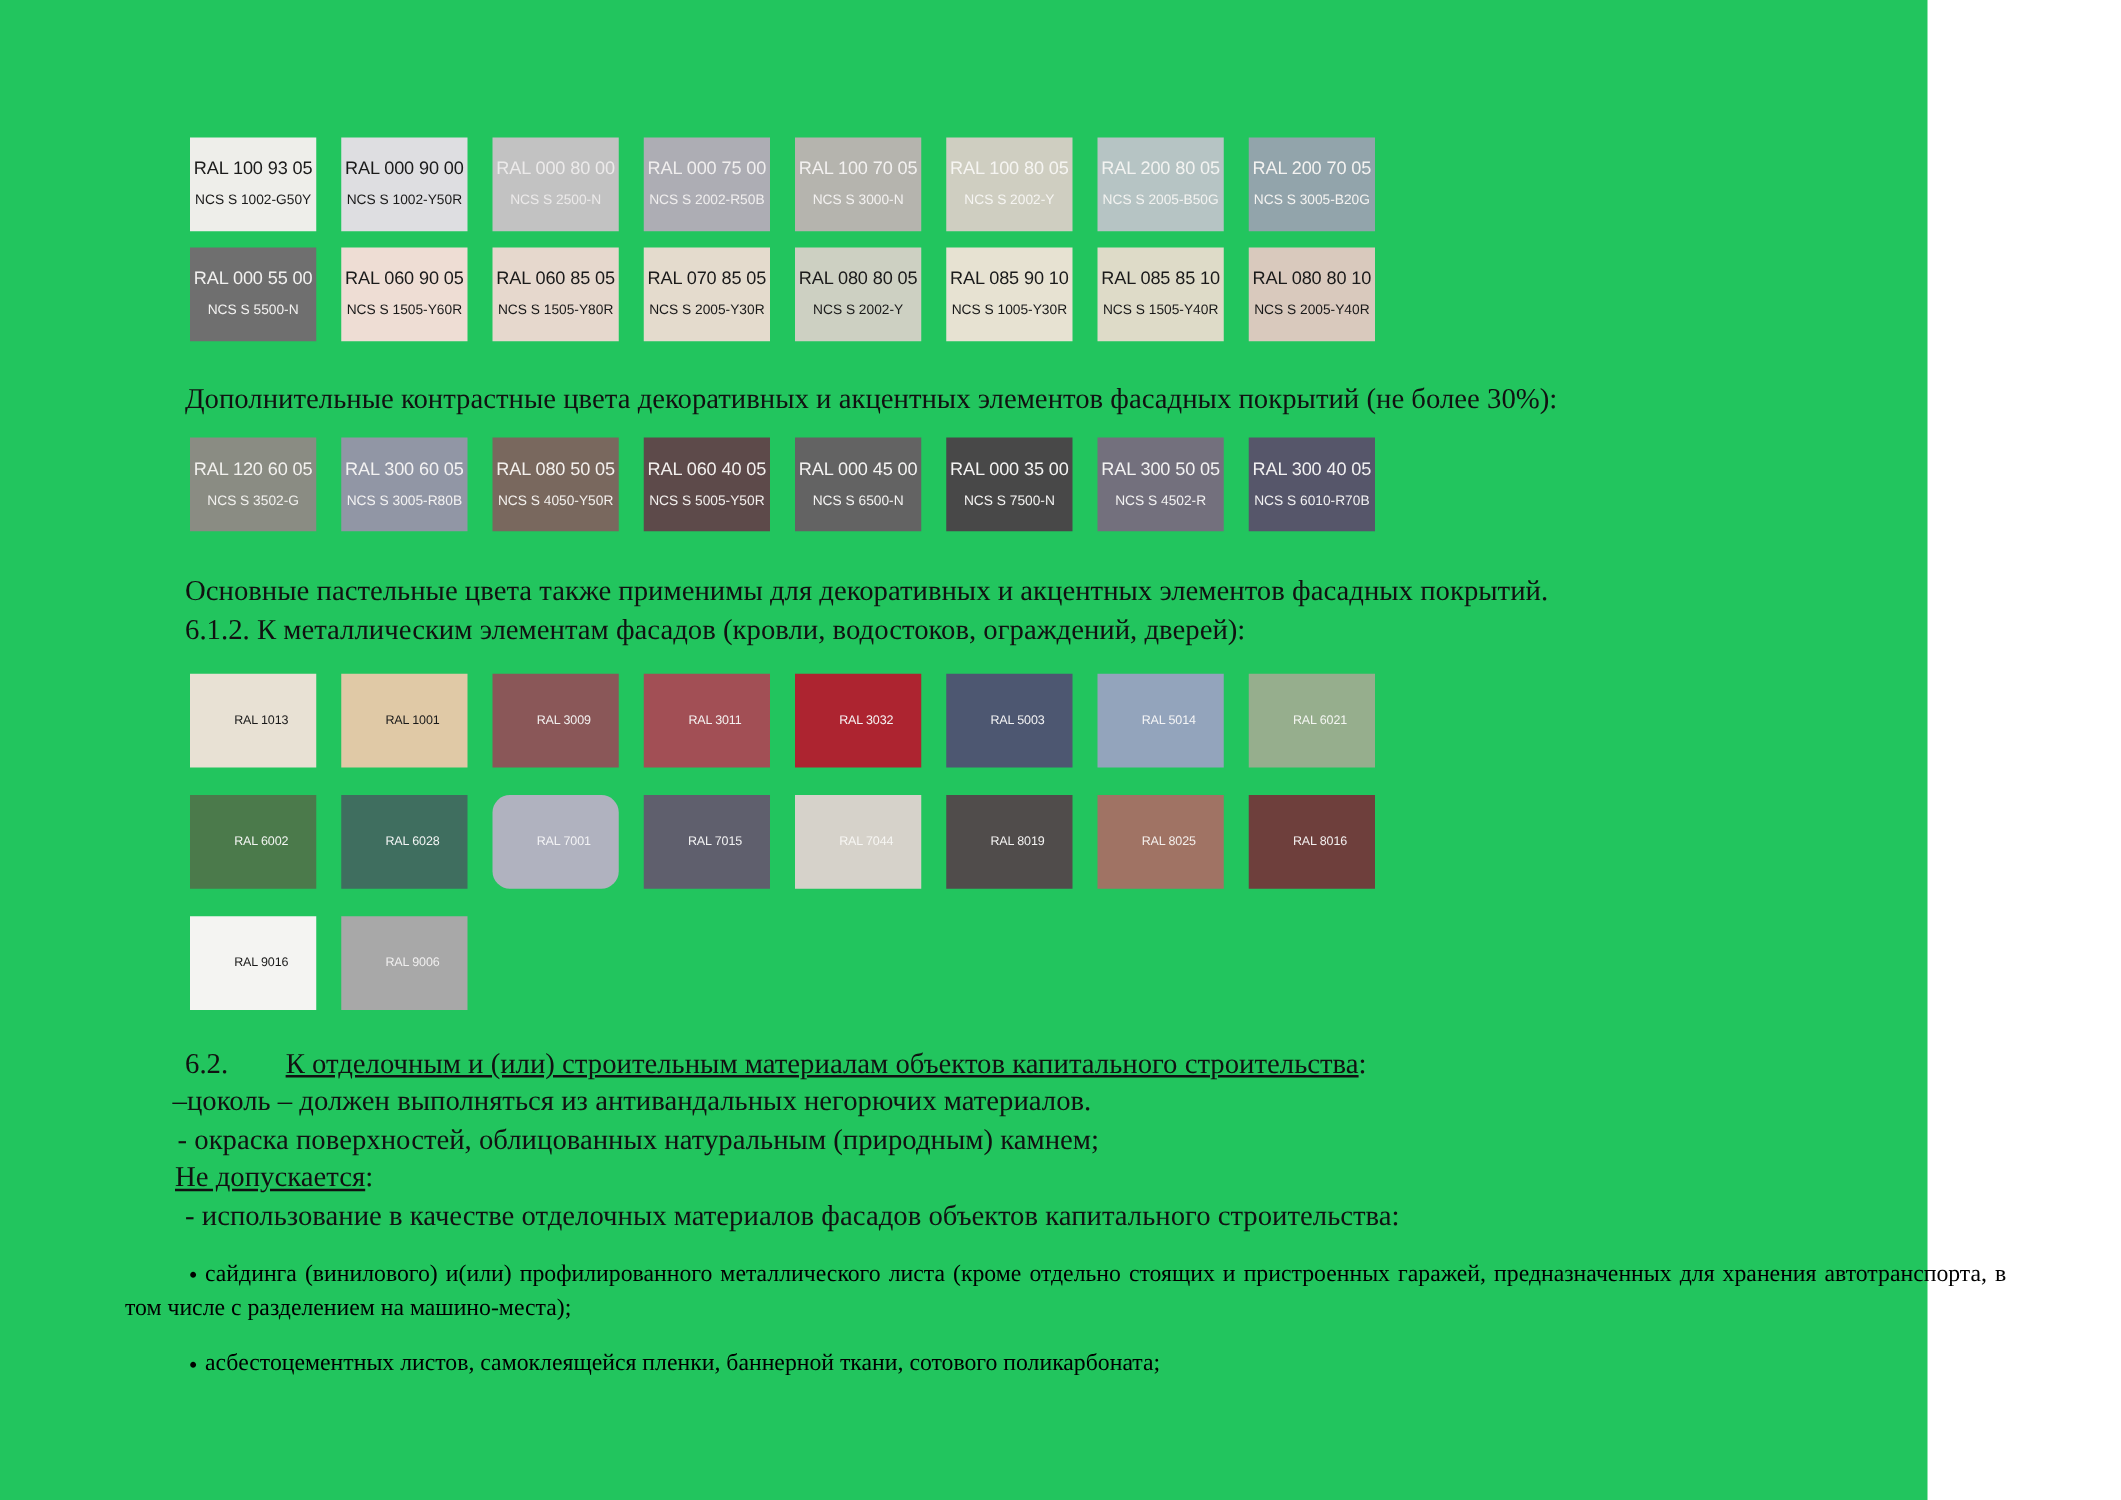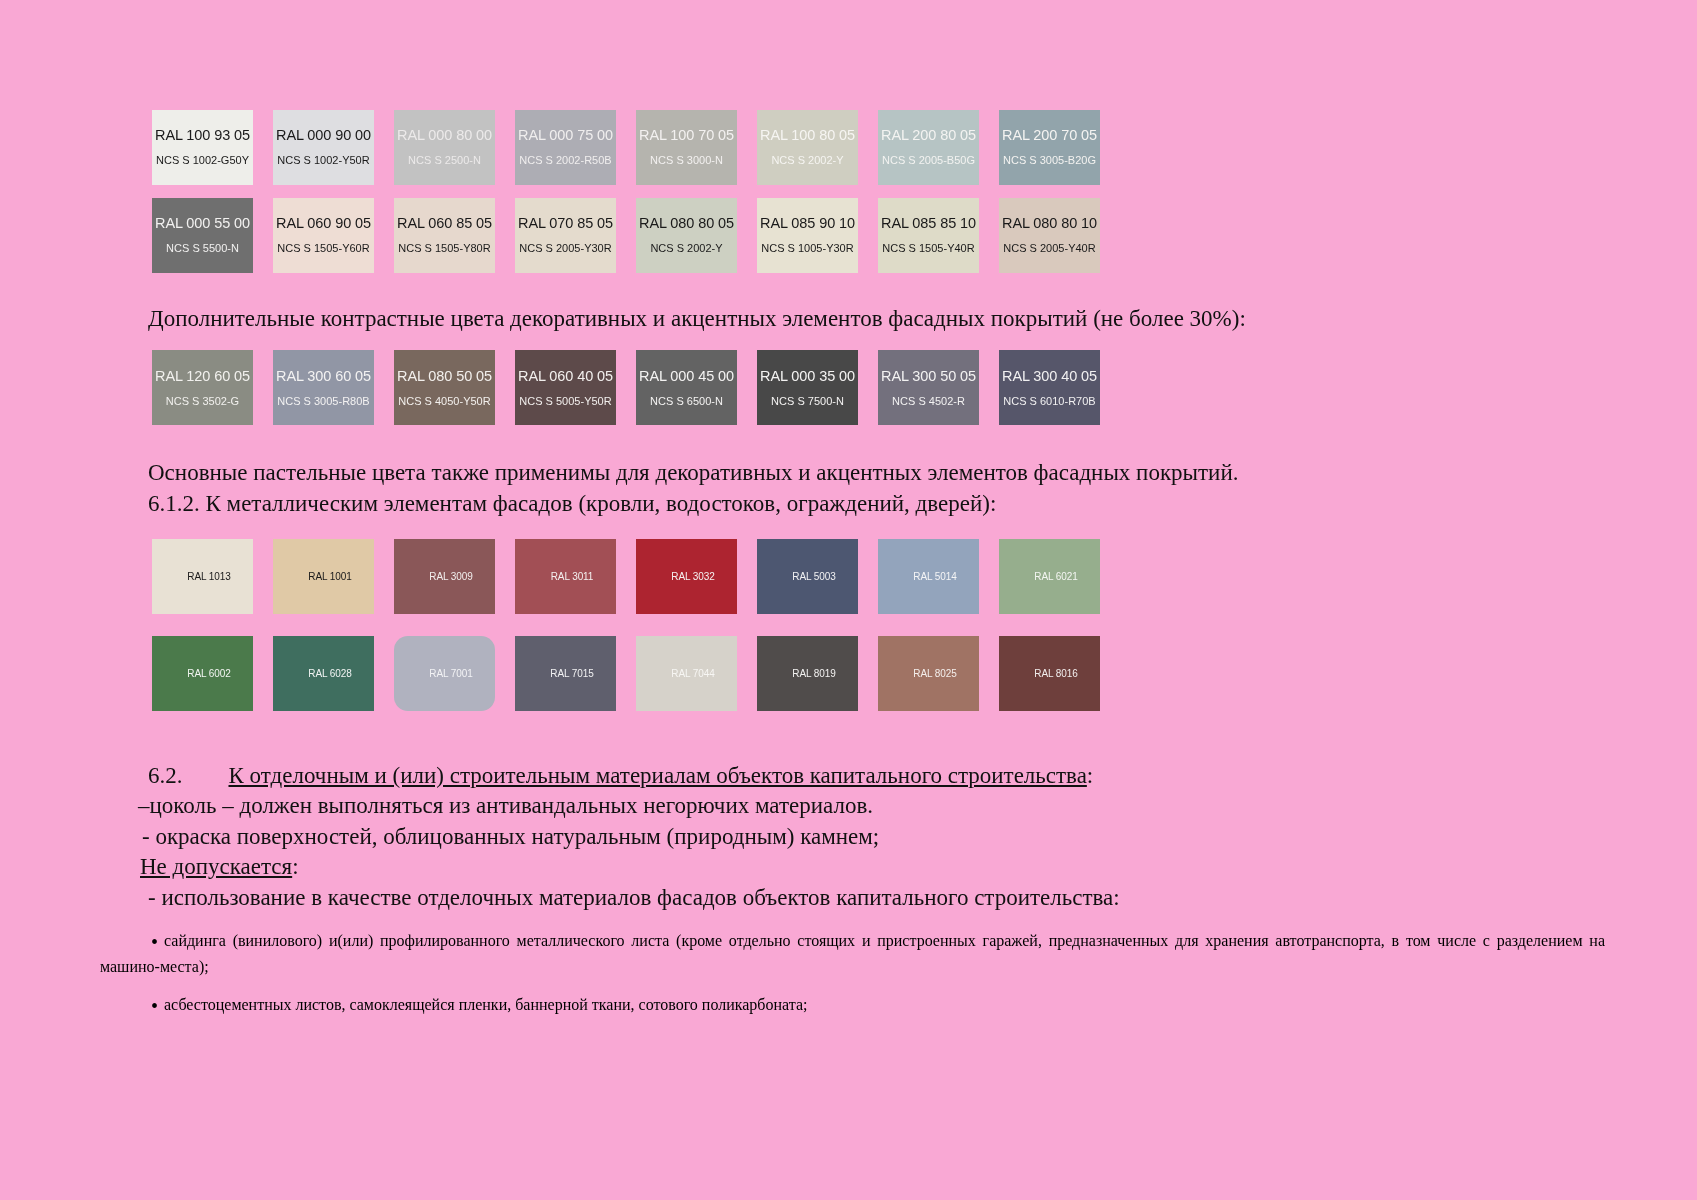--- a/index.html
+++ b/index.html
@@ -11,23 +11,23 @@
     width: 1697px;
     height: 1200px;
     font-family: "Liberation Serif", "DejaVu Serif", serif;
     color: #000000;
     overflow: hidden;
     position: relative;
   }
 
   .page {
     position: relative;
-    width: 1697px;
+    width: 1542px;
     height: 1200px;
-    background: #f9a8d4;
+    background: #22c55e;
     padding: 0;
     box-sizing: border-box;
   }
 
   
   .swatch-row {
     display: flex;
     gap: 20px;
     margin: 0 0 0 152px;
   }
@@ -80,21 +80,21 @@
     margin: 0;
     padding: 0;
     color: #111;
   }
   .indent-1 { margin-left: 148px; }
   .indent-0 { margin-left: 100px; }
   .u { text-decoration: underline; }
 
   .bullet-line {
     margin-left: 100px;
-    font-size: 16px;
+    font-size: 19px;
     line-height: 1.34;
     text-align: justify;
     width: 1505px;
   }
   .bullet-line .bmark {
     display: inline-block;
     width: 58px;
     text-align: right;
     padding-right: 6px;
   }
@@ -281,20 +281,28 @@
         <div class="swatch-big" style="background: rgb(80, 76, 75); color: rgb(242, 241, 240);">
           <span class="ral">RAL 8019</span>
         </div>
         <div class="swatch-big" style="background: rgb(160, 115, 100); color: rgb(244, 239, 236);">
           <span class="ral">RAL 8025</span>
         </div>
         <div class="swatch-big" style="background: rgb(110, 63, 60); color: rgb(242, 238, 237);">
           <span class="ral">RAL 8016</span>
         </div>
       </div>
+    <div class="swatch-row classic" style="margin-bottom:0" id="metal-row-2">
+        <div class="swatch-big" style="background: rgb(244, 244, 242); color: rgb(26, 26, 26);">
+          <span class="ral">RAL 9016</span>
+        </div>
+        <div class="swatch-big" style="background: rgb(168, 168, 168); color: rgb(239, 238, 238);">
+          <span class="ral">RAL 9006</span>
+        </div>
+      </div>
   </div>
 
   <div style="height:28px"></div>
 
   <p class="ptext indent-1">
     <span>6.2.</span><span style="display:inline-block;width:46px"></span><span class="u">К отделочным и (или) строительным материалам объектов капитального строительства</span><span>:</span>
   </p>
 
   <p class="ptext indent-0" style="margin-left:138px">–цоколь – должен выполняться из антивандальных негорючих материалов.</p>
 

